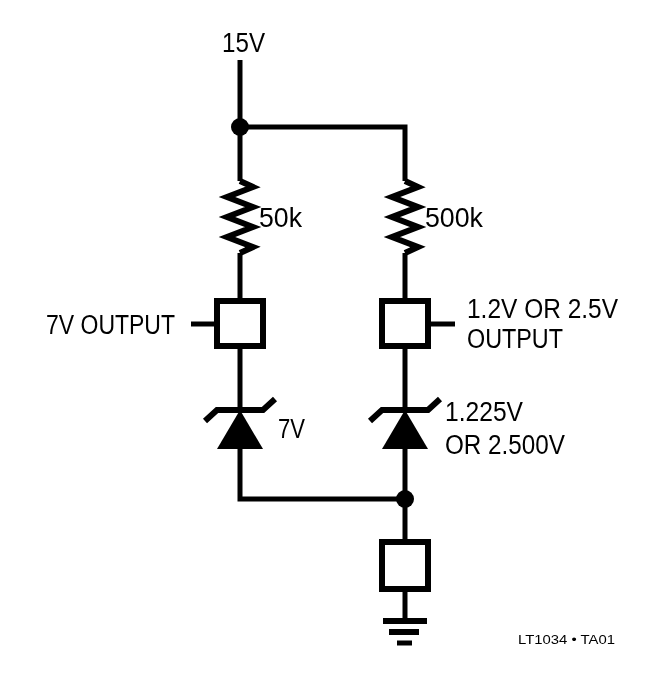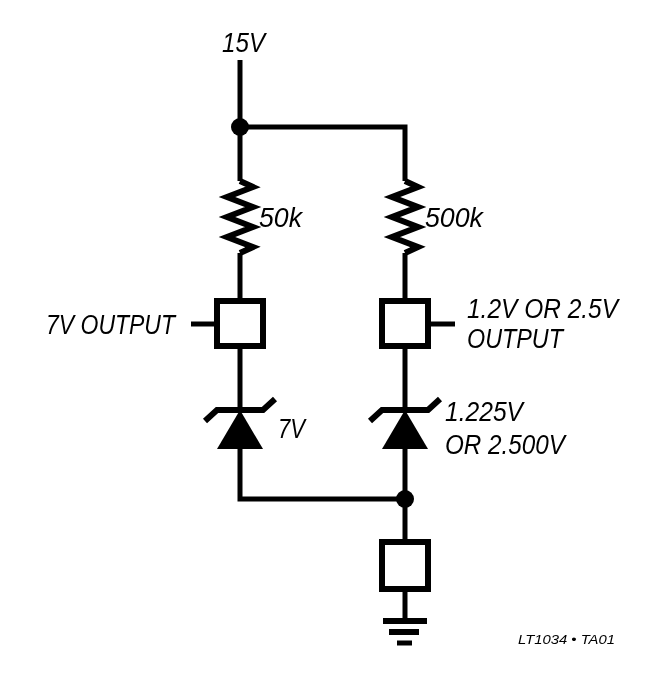--- a/index.html
+++ b/index.html
@@ -6,21 +6,20 @@
     margin: 0;
     padding: 0;
     background: #ffffff;
   }
   .stage {
     position: relative;
     width: 672px;
     height: 677px;
     background: #ffffff;
     overflow: hidden;
-    font-style: italic;
   }
   svg text {
     font-family: "Liberation Sans", sans-serif;
     fill: #000000;
   }
   .lbl   { font-size: 27px; }
   .lbl-sm{ font-size: 13px; }
   .wire  { stroke: #000000; stroke-width: 5; fill: none; }
   .comp  { stroke: #000000; stroke-width: 6; fill: none; stroke-linejoin: miter; }
   .box   { stroke: #000000; stroke-width: 6; fill: #ffffff; }

